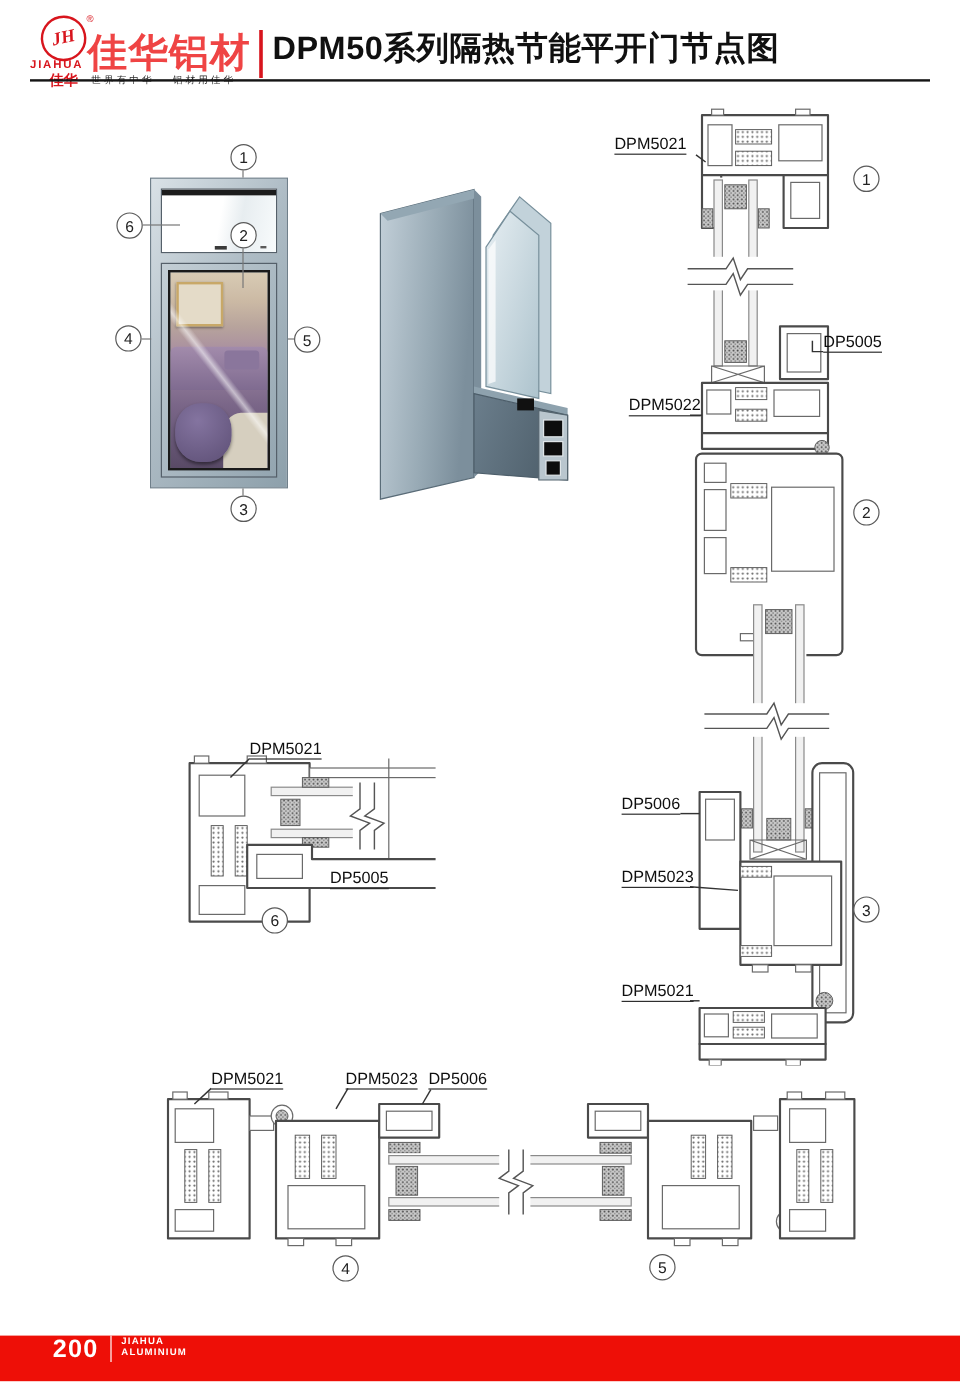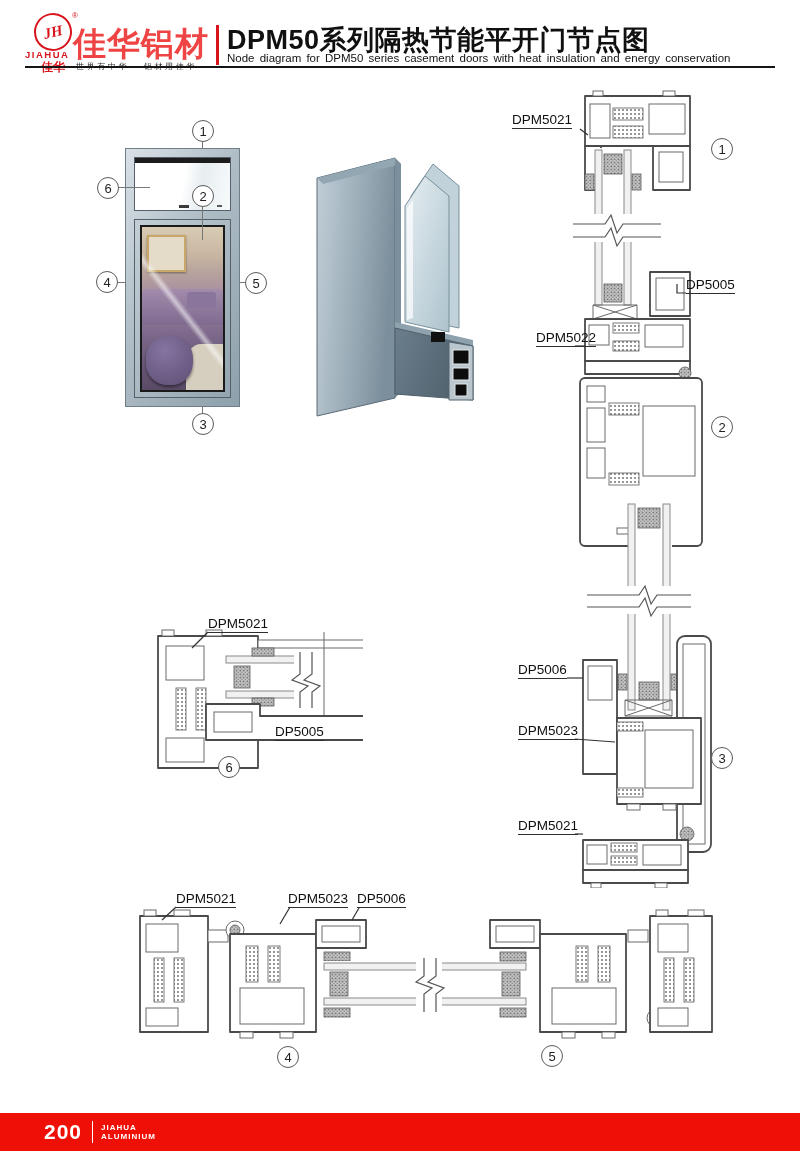--- a/index.html
+++ b/index.html
@@ -37,21 +37,21 @@
   .d-rebate{flex:1;border:2px solid #1a1a1a;position:relative;overflow:hidden;
         background:linear-gradient(180deg,#d8cbb4 0%,#cbb9a4 15%,#b7a39c 28%,#a98fa0 40%,#8d7796 55%,#7a6688 68%,#6b5a7a 82%,#594a66 100%);}
   .ph-frame{position:absolute;left:6%;top:5%;width:44%;height:20%;border:2px solid #c8a868;background:#e4dbc8;box-shadow:0 1px 2px rgba(0,0,0,.4);}
   .ph-sofa{position:absolute;left:0;right:0;top:38%;height:22%;background:linear-gradient(180deg,#a28bab,#7f6b90);border-radius:5px 5px 0 0;}
   .ph-cushion{position:absolute;left:55%;top:40%;width:36%;height:10%;background:#8a769c;border-radius:3px;}
   .ph-rug{position:absolute;right:0;bottom:0;width:46%;height:28%;background:#d6cfbf;border-radius:40% 0 0 0;}
   .ph-ottoman{position:absolute;left:5%;bottom:3%;width:58%;height:30%;background:radial-gradient(circle at 40% 30%,#8474a0,#5d4f75);border-radius:45%;box-shadow:0 2px 3px rgba(0,0,0,.45);}
   .ph-glint{position:absolute;left:0;top:0;right:0;bottom:0;background:linear-gradient(52deg,transparent 46%,rgba(255,255,255,.55) 49%,transparent 52%);}
   
   .footer-bar{position:absolute;left:0;top:1113px;width:800px;height:38px;background:#ee0f07;
-              display:flex;align-items:center;}
+              display:flex;align-items:flex-start;}
   .pageno{margin-left:44px;font-size:21px;font-weight:700;color:#fff;letter-spacing:1px;}
   .fdiv{width:1px;height:22px;background:#fff;margin:0 8px 0 10px;}
   .fbrand{display:flex;flex-direction:column;color:#fff;font-size:8px;font-weight:700;letter-spacing:1px;line-height:9px;}
   .svgabs{position:absolute;}
 </style>
 </head>
 <body>
 
 <div class="page">
 
@@ -94,21 +94,20 @@
   </svg>
 
   <div class="emblem">JH</div>
   <span class="reg">®</span>
   <div class="logo-en">JIAHUA</div>
   <div class="logo-cn">佳华</div>
   <div class="brand-cn">佳华铝材</div>
   <div class="slogan">世界有中华 · 铝材用佳华</div>
   <div class="vdiv"></div>
   <div class="title-cn">DPM50系列隔热节能平开门节点图</div>
-  <div class="title-en">Node diagram for DPM50 series casement doors with heat insulation and energy conservation</div>
   <div class="hrule"></div>
 
   <div class="elev">
     <div class="transom">
       <div class="t-shadow"></div>
       <div class="t-glass">
         <div class="t-mark"></div>
         <div class="t-mark2"></div>
       </div>
     </div>
@@ -246,21 +245,21 @@
     <path class="ld" d="M181,205 H172 V196"></path>
     <path class="ld" d="M70,258 H80"></path>
     <path class="ld" d="M62,590 H78"></path>
     <path class="ld" d="M70,651 L110,654"></path>
     <path class="ld" d="M70,746 H78"></path>
   </svg>
 
   <span class="dlabel" style="left:512px;top:112px">DPM5021</span>
   <div class="co" style="left:711px;top:138px">1</div>
   <span class="dlabel" style="left:686px;top:277px">DP5005</span>
-  <span class="dlabel" style="left:536px;top:330px">DPM5022</span>
+  <span class="dlabel" style="left:524px;top:330px">DPM5022</span>
   <div class="co" style="left:711px;top:416px">2</div>
   <span class="dlabel" style="left:518px;top:662px">DP5006</span>
   <span class="dlabel" style="left:518px;top:723px">DPM5023</span>
   <div class="co" style="left:711px;top:747px">3</div>
   <span class="dlabel" style="left:518px;top:818px">DPM5021</span>
 
   <svg class="svgabs" style="left:148px;top:596px" width="215" height="185" viewBox="0 0 215 185">
     <g>
       <rect class="p" x="10" y="40" width="100" height="132"></rect>
       <rect class="q" x="14" y="34" width="12" height="6"></rect>

